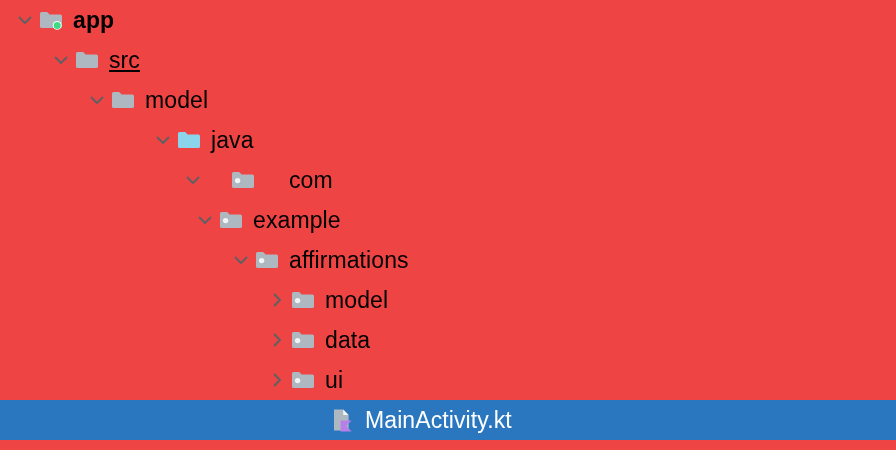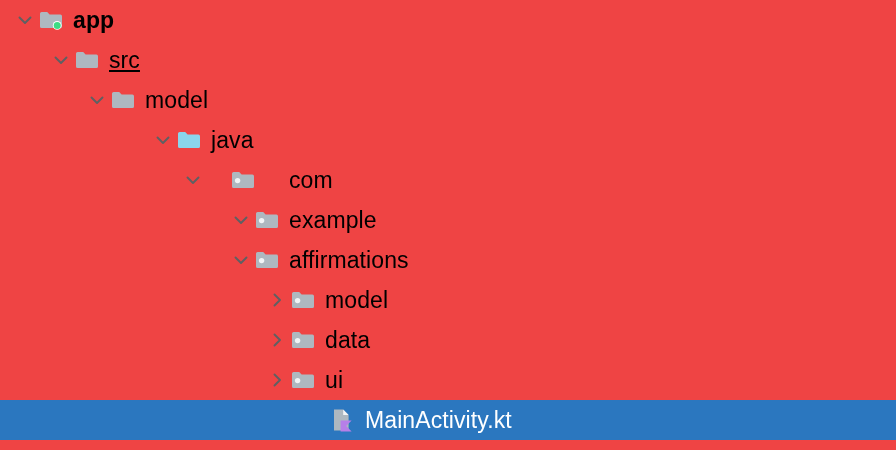--- a/index.html
+++ b/index.html
@@ -153,21 +153,21 @@
         </svg>
       </span>
       <span class="icon">
         <svg width="26" height="26" viewBox="0 0 26 26">
           <path d="M2 6.5 A1.6 1.6 0 0 1 3.6 5 H9.2 L11.6 7.6 H22.4 A1.6 1.6 0 0 1 24 9.2 V19.4 A1.6 1.6 0 0 1 22.4 21 H3.6 A1.6 1.6 0 0 1 2 19.4 Z" fill="#AEB8C0"></path>
           <circle cx="7.6" cy="13.6" r="2.7" fill="#F2F4F6"></circle>
         </svg>
       </span>
       <span class="label">com</span>
     </div>
-    <div class="tree-row" style="height: 40px; padding-left: 36px;">
+    <div class="tree-row" style="height: 40px;">
       <span class="indent" style="width: 192px;"></span>
       <span class="chevron">
         <svg width="26" height="26" viewBox="0 0 26 26">
           <path d="M7.5 10.5 L13 16 L18.5 10.5" fill="none" stroke="#5E6063" stroke-width="1.9" stroke-linecap="round" stroke-linejoin="round"></path>
         </svg>
       </span>
       <span class="icon">
         <svg width="26" height="26" viewBox="0 0 26 26">
           <path d="M2 6.5 A1.6 1.6 0 0 1 3.6 5 H9.2 L11.6 7.6 H22.4 A1.6 1.6 0 0 1 24 9.2 V19.4 A1.6 1.6 0 0 1 22.4 21 H3.6 A1.6 1.6 0 0 1 2 19.4 Z" fill="#AEB8C0"></path>
           <circle cx="7.6" cy="13.6" r="2.7" fill="#F2F4F6"></circle>

